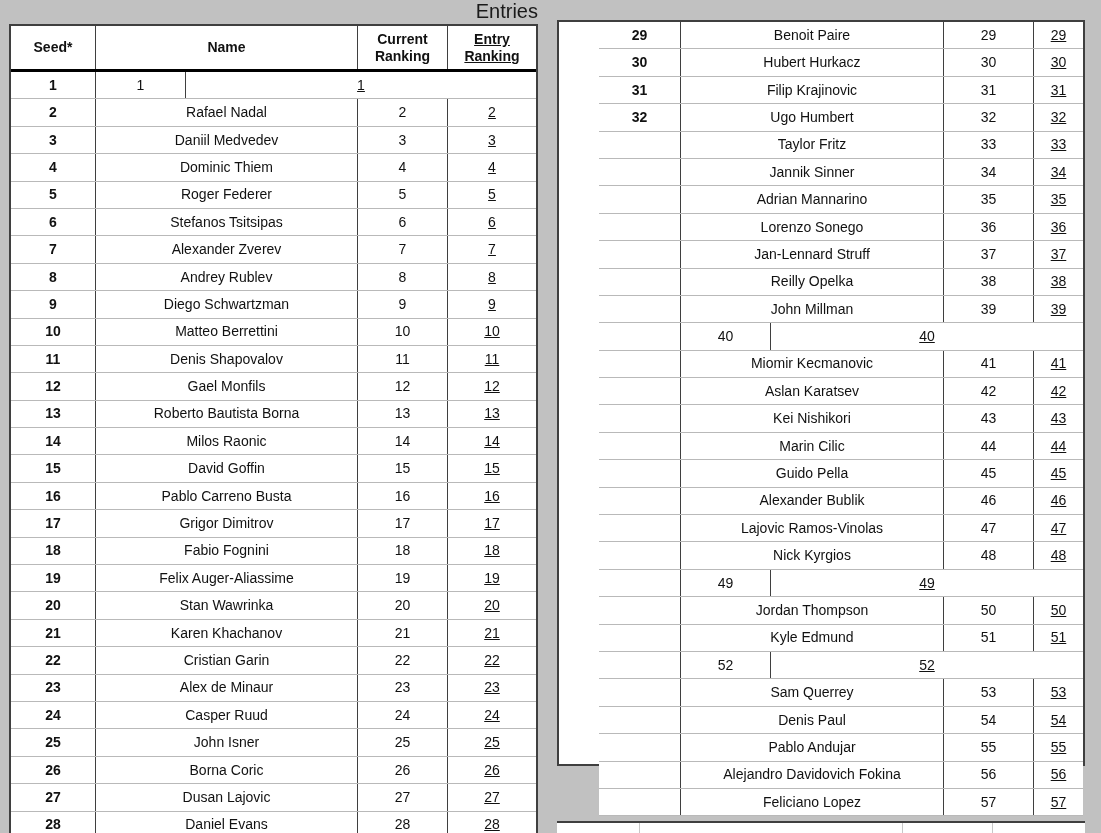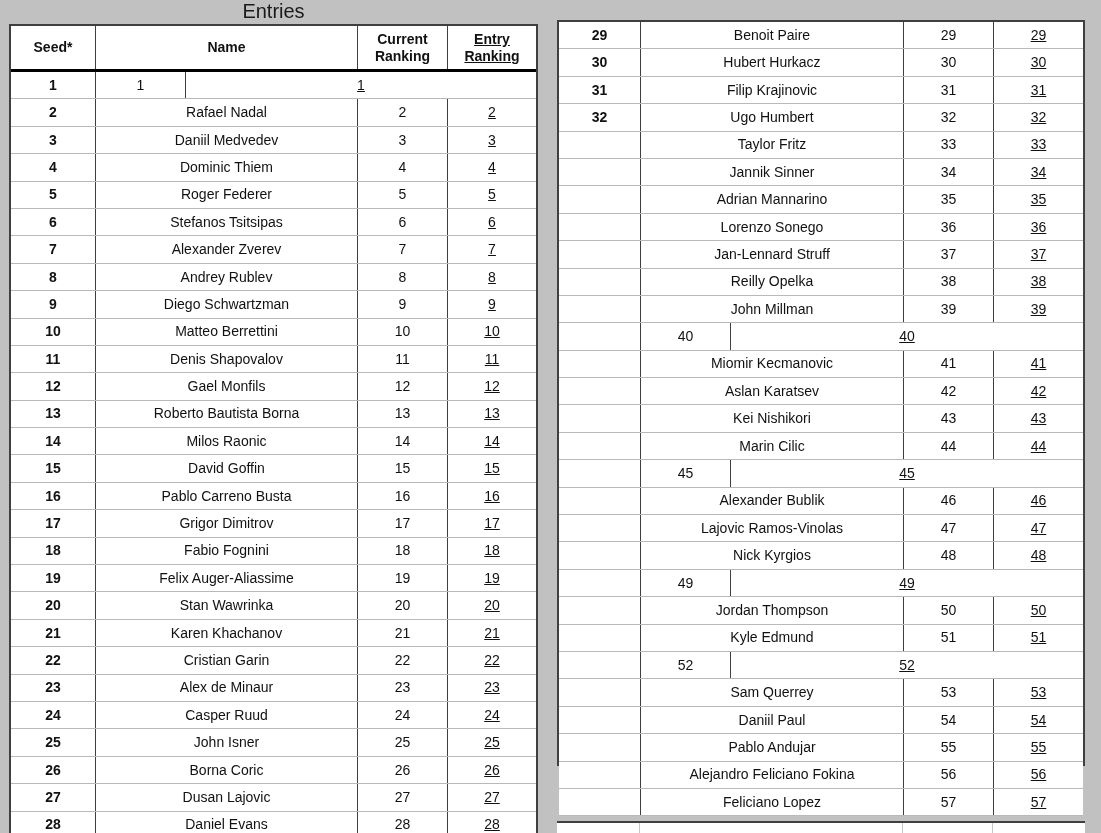--- a/index.html
+++ b/index.html
@@ -7,33 +7,33 @@
     width: 1101px; height: 833px;
     background: #c1c1c1;
     overflow: hidden;
     position: relative;
     font-family: "Liberation Sans", sans-serif;
     color: #111111;
   }
   .title {
     position: absolute;
     top: 0; left: 9px; width: 529px; height: 22px;
-    text-align: center;
+    text-align: right;
     font-size: 20px;
     color: #1a1a1a;
     line-height: 22px;
   }
   .tbl {
     position: absolute;
     background: #ffffff;
     border: 2px solid #3f3f3f;
     box-sizing: border-box;
   }
   #left-table  { left: 9px;   top: 24px; width: 529px; height: 816px; }
-  #right-table { left: 557px; top: 20px; width: 528px; height: 746px; }
+  #right-table { left: 557px; top: 20px; width: 528px; height: 746px; padding-left: 40px; }
   .thead {
     display: flex;
     height: 43px;
     border-bottom: 3px solid #000000;
     font-weight: bold;
     box-sizing: content-box;
   }
   .row {
     display: flex;
     height: 27.4px;
@@ -355,20 +355,21 @@
         <div class="cell last c4">43</div>
       </div>
       <div class="row">
         <div class="cell seed c1"></div>
         <div class="cell c2">Marin Cilic</div>
         <div class="cell c3">44</div>
         <div class="cell last c4">44</div>
       </div>
       <div class="row">
         <div class="cell seed c1"></div>
+        <div class="cell c2">Guido Pella</div>
         <div class="cell c3">45</div>
         <div class="cell last c4">45</div>
       </div>
       <div class="row">
         <div class="cell seed c1"></div>
         <div class="cell c2">Alexander Bublik</div>
         <div class="cell c3">46</div>
         <div class="cell last c4">46</div>
       </div>
       <div class="row">
@@ -406,33 +407,33 @@
         <div class="cell last c4">52</div>
       </div>
       <div class="row">
         <div class="cell seed c1"></div>
         <div class="cell c2">Sam Querrey</div>
         <div class="cell c3">53</div>
         <div class="cell last c4">53</div>
       </div>
       <div class="row">
         <div class="cell seed c1"></div>
-        <div class="cell c2">Daniil Paul</div>
+        <div class="cell c2">Denis Paul</div>
         <div class="cell c3">54</div>
         <div class="cell last c4">54</div>
       </div>
       <div class="row">
         <div class="cell seed c1"></div>
         <div class="cell c2">Pablo Andujar</div>
         <div class="cell c3">55</div>
         <div class="cell last c4">55</div>
       </div>
       <div class="row">
         <div class="cell seed c1"></div>
-        <div class="cell c2">Alejandro Feliciano Fokina</div>
+        <div class="cell c2">Alejandro Davidovich Fokina</div>
         <div class="cell c3">56</div>
         <div class="cell last c4">56</div>
       </div>
       <div class="row">
         <div class="cell seed c1"></div>
         <div class="cell c2">Feliciano Lopez</div>
         <div class="cell c3">57</div>
         <div class="cell last c4">57</div>
       </div>
     </div>

